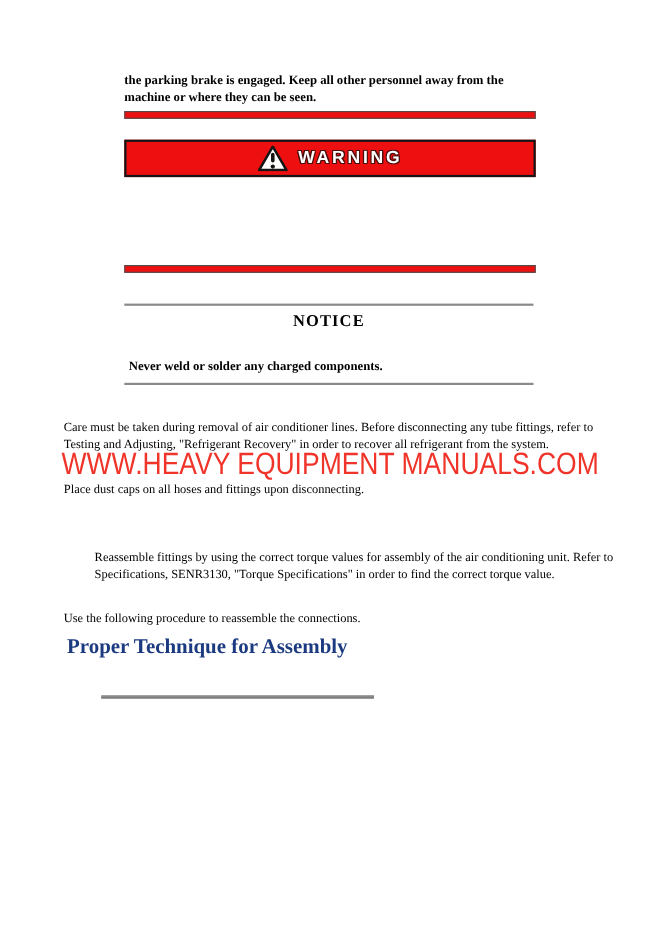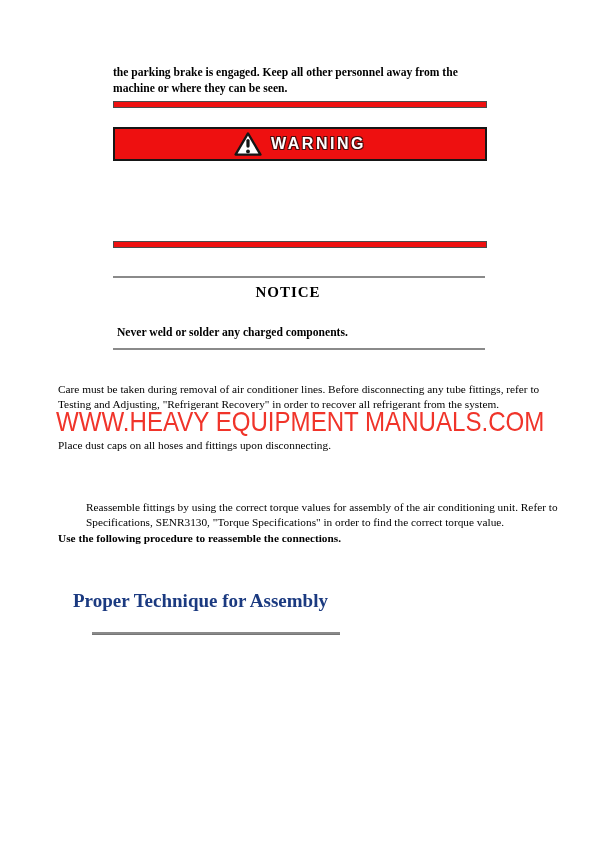--- a/index.html
+++ b/index.html
@@ -44,49 +44,49 @@
     position:absolute; left:113px; top:180px; width:384px;
     font-weight:bold; font-size:11.6px; line-height:15px;
   }
   .hairline{
     position:absolute; left:113px; width:372px; height:0;
     border-top:2px solid var(--rule-gray,#8a8a8a);
   }
   .hairline.h1{ top:276px; }
   .hairline.h2{ top:348px; }
   .notice-title{
-    position:absolute; left:102px; top:284px; width:372px;
+    position:absolute; left:113px; top:284px; width:372px;
     text-align:center; font-weight:bold; font-size:15px; letter-spacing:1px;
   }
   .notice-text{
     position:absolute; left:117px; top:314px; width:368px;
     font-weight:bold; font-size:11.6px;
   }
   
   .body-para{
     position:absolute; left:58px; width:492px;
     font-size:11.3px; line-height:14.2px;
     z-index:2;
   }
   .body-para.p0{ top:371px; }
   .body-para.p1{ top:427px; }
   .body-para.p2{ top:452px; }
   .body-para.p3{ top:489px;margin-left:28px; }
-  .body-para.p4{ top:520px;font-weight:bold; }
+  .body-para.p4{ top:544px; }
   .watermark{
     position:absolute; left:56px; top:407px;
     font-family:"Liberation Sans", sans-serif;
     font-size:28px; line-height:30px; font-weight:400;
     color:var(--watermark-red,#f0342a);
     white-space:nowrap;
     transform:scaleX(0.86); transform-origin:0 50%;
     z-index:1;
   }
   .section-heading{
-    position:absolute; left:57px; top:574px; margin:16px;
+    position:absolute; left:57px; top:574px; margin:4px;
     font-size:19px; font-weight:bold;
     color:var(--heading-blue,#1b3a80);
   }
   .end-rule{
     position:absolute; left:92px; top:632px; width:248px; height:2px;
     background:var(--rule-gray,#9a9a9a);
     border-bottom:1px solid #777;
   }
 </style>
 </head>

